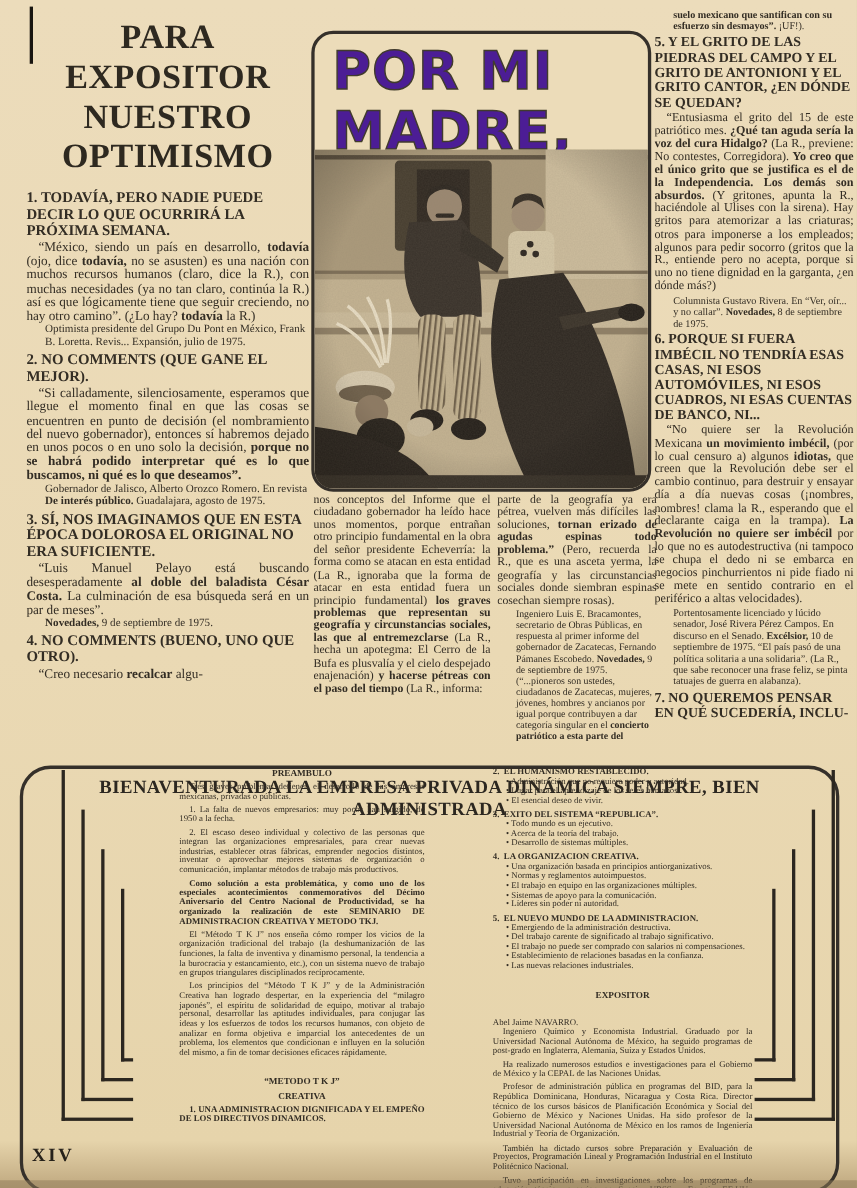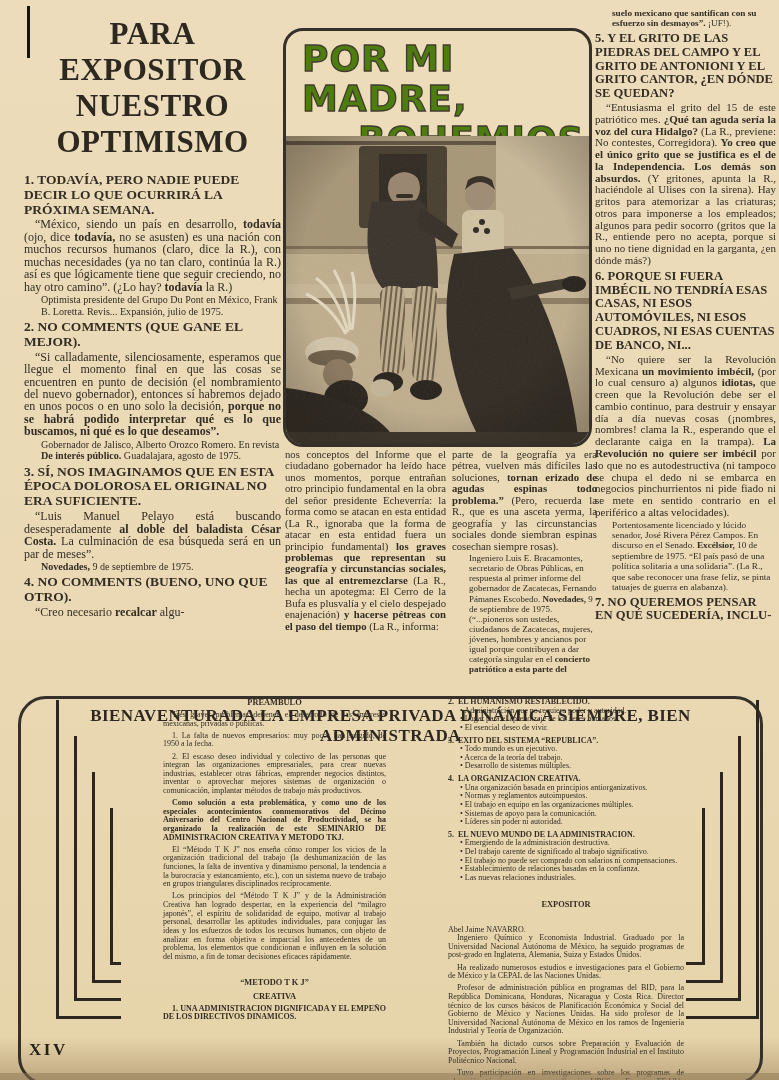--- a/index.html
+++ b/index.html
@@ -15,21 +15,21 @@
   .mid2{left:452px;top:449px;width:145px;height:230px;font-size:10.7px;line-height:1.07;}
   .rightcol{left:595px;top:7px;width:181px;height:652px;font-size:11px;line-height:1.07;}
   .blk-h{font-weight:bold;margin:3px 0 1px;text-align:left;line-height:1.1;}
   .leftcol .blk-h{font-size:13.5px;}
   .rightcol .blk-h{font-size:12.6px;}
   .blk-p{text-indent:11px;}
   .blk-pc{text-indent:0;}
   .blk-src{font-size:.84em;line-height:1.13;margin:1px 0 2px 17px;text-align:left;}
   .blk-hc{text-align:center;font-weight:bold;}
   .headline-box{position:absolute;left:283px;top:28px;width:309px;height:419px;border:3px solid #35302a;border-radius:20px;background:#ecdcb9;overflow:hidden;box-sizing:border-box;}
-  .hl{font-family:"DejaVu Sans","Liberation Sans",sans-serif;font-weight:800;font-size:36px;color:#4d7c0f;-webkit-text-stroke:1.3px #413b2d;letter-spacing:1px;line-height:1.12;}
+  .hl{font-family:"DejaVu Sans","Liberation Sans",sans-serif;font-weight:800;font-size:48px;color:#4c1d95;-webkit-text-stroke:1.3px #413b2d;letter-spacing:1px;line-height:1.12;}
   .hl1{margin:8px 0 0 16px;}
   .hl2{margin:0 0 0 72px;}
   .photo{position:absolute;left:0;bottom:0;width:303px;height:308px;}
   .sem-box{position:absolute;left:18px;top:696px;width:745px;height:389px;border:3px solid #35302a;border-radius:28px;box-sizing:border-box;}
   .sem-title{margin-top:7px;text-align:center;font-weight:bold;font-size:17px;letter-spacing:.4px;color:#2c2720;}
   .sem-col{position:absolute;text-align:justify;font-size:8px;line-height:1.08;}
   .sem-left{left:163px;top:698px;width:223px;}
   .sem-right{left:448px;top:698px;width:236px;}
   .sem-col .blk-p{text-indent:9px;margin-bottom:3.5px;}
   .sem-col .blk-pc{margin-bottom:0;}
@@ -143,20 +143,21 @@
       <div class="blk-pc">nos conceptos del Informe que el ciudadano gobernador ha leído hace unos momentos, porque entrañan otro principio fundamental en la obra del señor presidente Echeverría: la forma como se atacan en esta entidad (La R., ignoraba que la forma de atacar en esta entidad fuera un principio fundamental) <b>los graves problemas que representan su geografía y circunstancias sociales, las que al entremezclarse</b> (La R., hecha un apotegma: El Cerro de la Bufa es plusvalía y el cielo despejado enajenación) <b>y hacerse pétreas con el paso del tiempo</b> (La R., informa:</div>
     </div>
   <div class="col mid2">
       <div class="blk-pc">parte de la geografía ya era pétrea, vuelven más difíciles las soluciones, <b>tornan erizado de agudas espinas todo problema.”</b> (Pero, recuerda la R., que es una asceta yerma, la geografía y las circunstancias sociales donde siembran espinas cosechan siempre rosas).</div>
       <div class="blk-src">Ingeniero Luis E. Bracamontes, secretario de Obras Públicas, en respuesta al primer informe del gobernador de Zacatecas, Fernando Pámanes Escobedo. <b>Novedades,</b> 9 de septiembre de 1975. (“...pioneros son ustedes, ciudadanos de Zacatecas, mujeres, jóvenes, hombres y ancianos por igual porque contribuyen a dar categoría singular en el <b>concierto patriótico a esta parte del</b></div>
     </div>
   <div class="col rightcol">
       <div class="blk-src"><b>suelo mexicano que santifican con su esfuerzo sin desmayos”.</b> ¡UF!).</div>
       <div class="blk-h">5. Y EL GRITO DE LAS PIEDRAS DEL CAMPO Y EL GRITO DE ANTONIONI Y EL GRITO CANTOR, ¿EN DÓNDE SE QUEDAN?</div>
       <div class="blk-p">“Entusiasma el grito del 15 de este patriótico mes. <b>¿Qué tan aguda sería la voz del cura Hidalgo?</b> (La R., previene: No contestes, Corregidora). <b>Yo creo que el único grito que se justifica es el de la Independencia. Los demás son absurdos.</b> (Y gritones, apunta la R., haciéndole al Ulises con la sirena). Hay gritos para atemorizar a las criaturas; otros para imponerse a los empleados; algunos para pedir socorro (gritos que la R., entiende pero no acepta, porque si uno no tiene dignidad en la garganta, ¿en dónde más?)</div>
+      <div class="blk-src">Columnista Gustavo Rivera. En “Ver, oír... y no callar”. <b>Novedades,</b> 8 de septiembre de 1975.</div>
       <div class="blk-h">6. PORQUE SI FUERA IMBÉCIL NO TENDRÍA ESAS CASAS, NI ESOS AUTOMÓVILES, NI ESOS CUADROS, NI ESAS CUENTAS DE BANCO, NI...</div>
       <div class="blk-p">“No quiere ser la Revolución Mexicana <b>un movimiento imbécil,</b> (por lo cual censuro a) algunos <b>idiotas,</b> que creen que la Revolución debe ser el cambio continuo, para destruir y ensayar día a día nuevas cosas (¡nombres, nombres! clama la R., esperando que el declarante caiga en la trampa). <b>La Revolución no quiere ser imbécil</b> por lo que no es autodestructiva (ni tampoco se chupa el dedo ni se embarca en negocios pinchurrientos ni pide fiado ni se mete en sentido contrario en el periférico a altas velocidades).</div>
       <div class="blk-src">Portentosamente licenciado y lúcido senador, José Rivera Pérez Campos. En discurso en el Senado. <b>Excélsior,</b> 10 de septiembre de 1975. “El país pasó de una política solitaria a una solidaria”. (La R., que sabe reconocer una frase feliz, se pinta tatuajes de guerra en alabanza).</div>
       <div class="blk-h">7. NO QUEREMOS PENSAR EN QUÉ SUCEDERÍA, INCLU-</div>
     </div>
 
   <div class="sem-box">
     <div class="sem-title">BIENAVENTURADA LA EMPRESA PRIVADA DINÁMICA SIEMPRE, BIEN ADMINISTRADA</div>
   </div>
 

